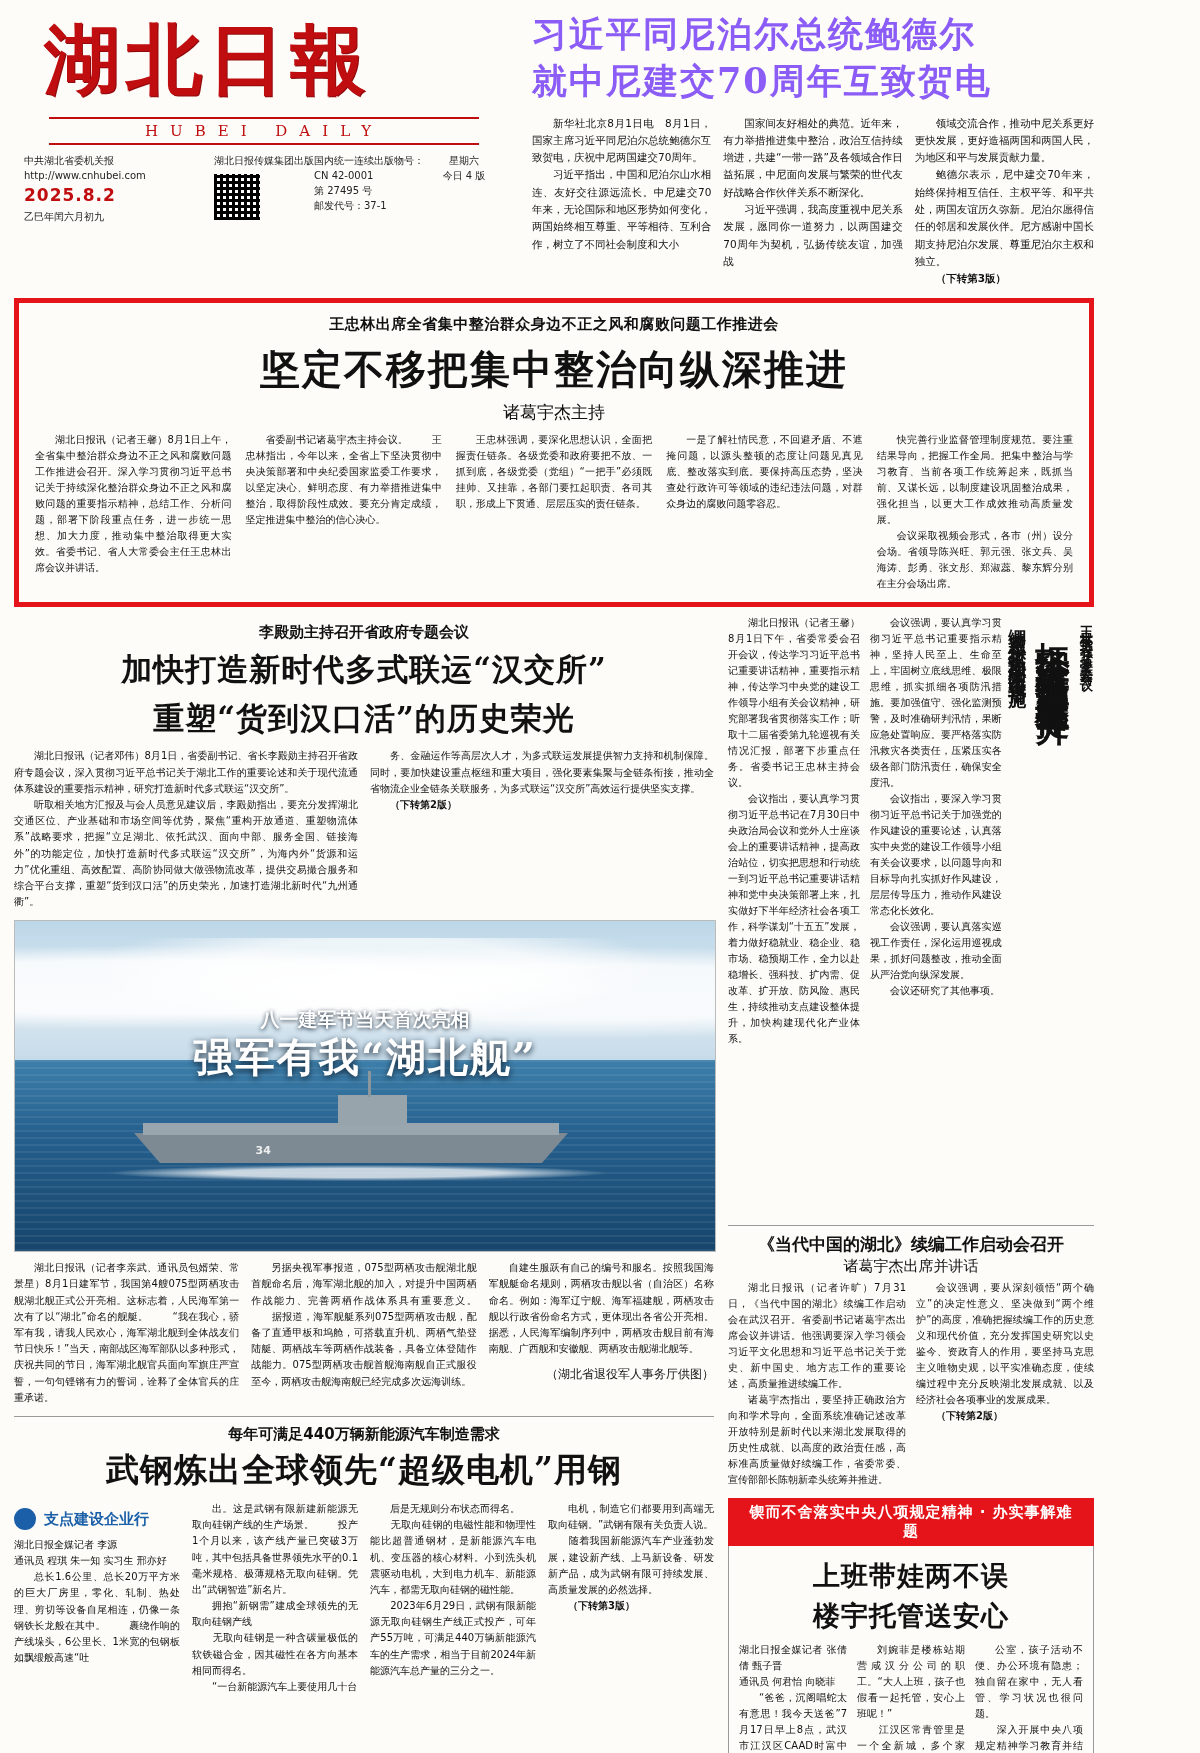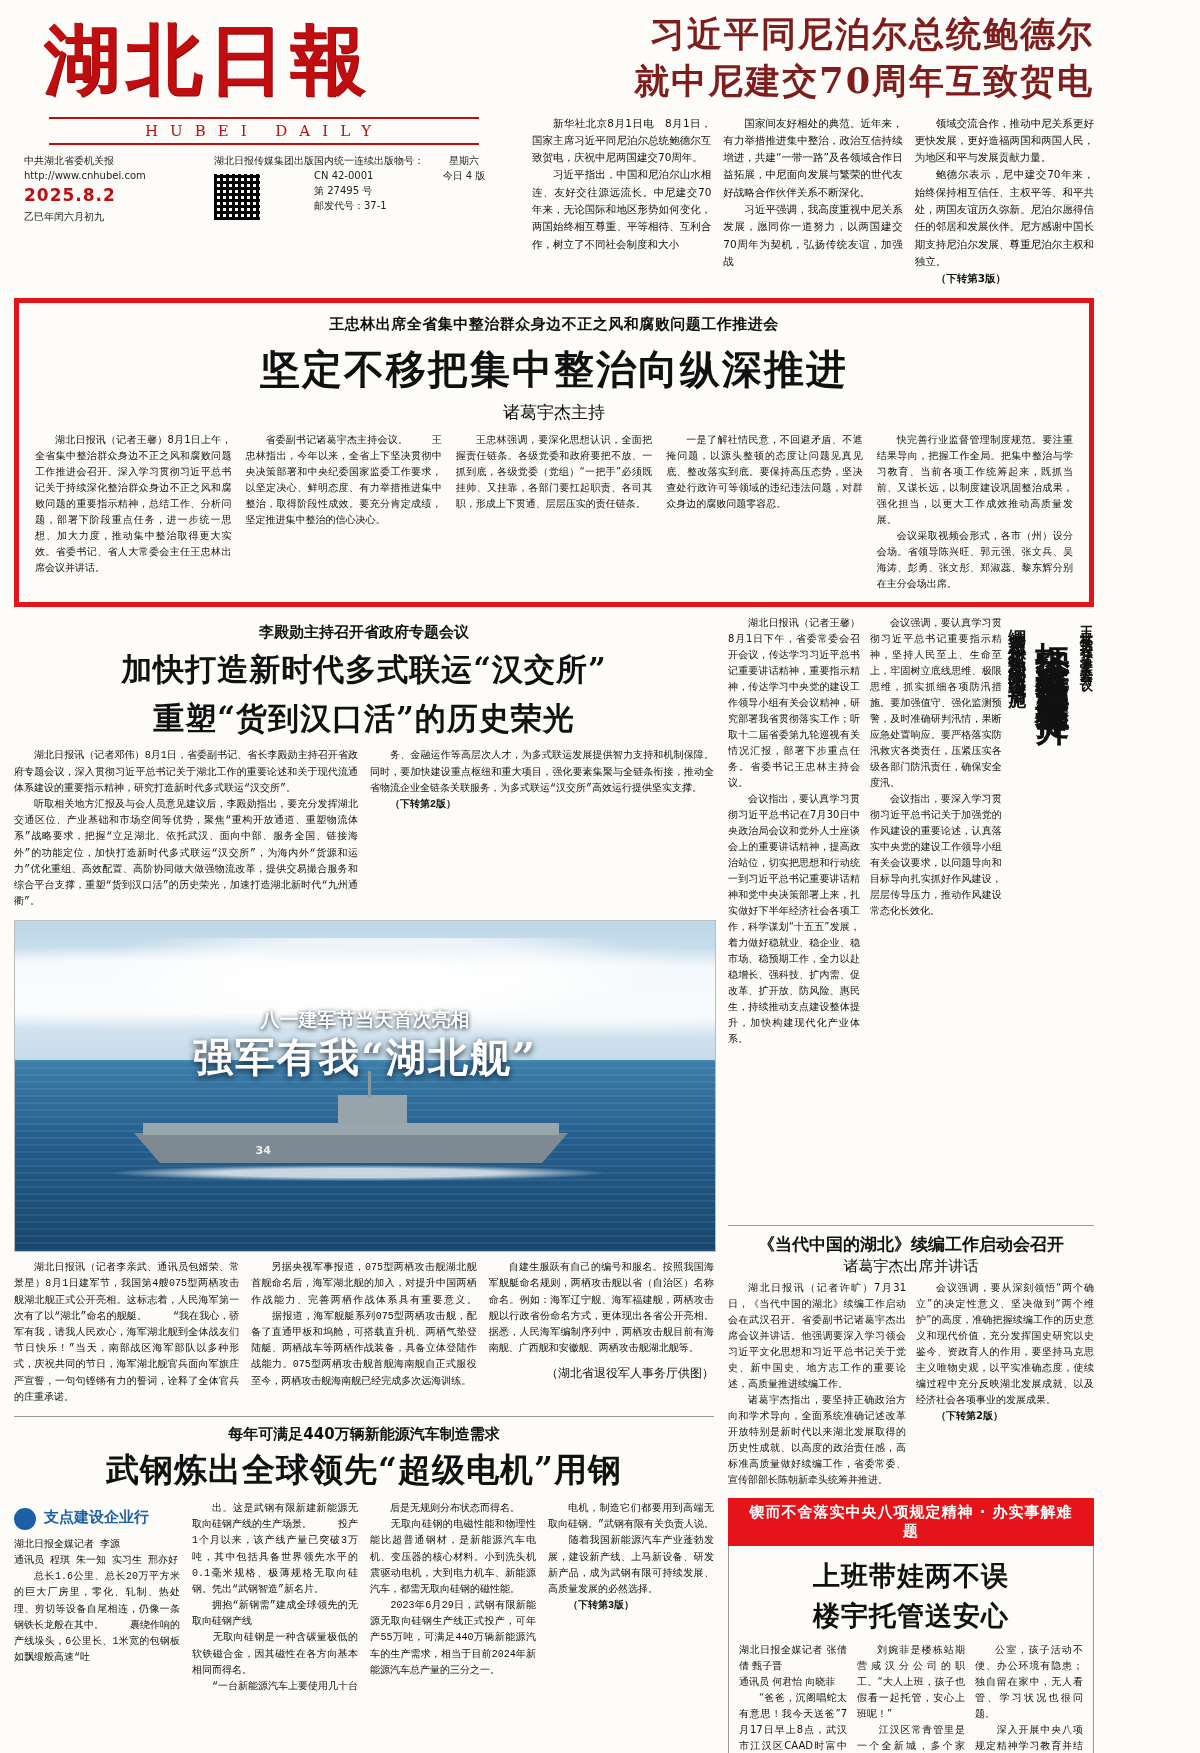--- a/index.html
+++ b/index.html
@@ -48,24 +48,24 @@
   .date-red{color:#c00d10;font-size:17px;font-weight:bold;letter-spacing:1px;}
   .qr{width:46px;height:46px;background:
       repeating-linear-gradient(90deg,#000 0 3px,#fff 3px 6px),
       repeating-linear-gradient(0deg,#000 0 3px,transparent 3px 6px);
       background-blend-mode:multiply;display:inline-block;vertical-align:middle;}
   .mast-right{flex:1;padding-left:18px;}
   .head-main{
     font-family:"DejaVu Serif", serif;
     font-weight:bold;
     font-size:35px;
-    color:#7f1d1d;
+    color:#8b5cf6;
     letter-spacing:2px;
     line-height:1.35;
-    text-align:right;
+    text-align:left;
   }
   .head-cols{display:flex;margin-top:10px;gap:12px;font-size:10.5px;line-height:1.65;text-align:justify;}
   .head-cols .col{flex:1;}
   .ind{text-indent:2em;display:block;}
 
   
   .redbox{
     border:5px solid #e4141a;
     margin-top:10px;
     padding:12px 16px 10px 16px;
@@ -83,21 +83,21 @@
   
   .body-wrap{display:flex;margin-top:8px;gap:14px;}
   .left-col{width:700px;flex:none;}
   .right-col{flex:1;}
 
   .sec-kicker{text-align:center;font-size:15px;font-weight:bold;margin-top:8px;}
   .sec-title{
     font-family:"DejaVu Serif", serif;font-weight:bold;font-size:31px;text-align:center;
     line-height:1.4;margin:6px 0 2px;letter-spacing:1px;
   }
-  .cols3{display:flex;gap:12px;font-size:10px;line-height:1.62;text-align:justify;margin-top:8px;font-family:Liberation Mono, monospace;}
+  .cols3{display:flex;gap:12px;font-size:10px;line-height:1.62;text-align:justify;margin-top:8px;}
   .cols3 .col{flex:1;}
   .jump{font-weight:bold;}
 
   hr.thin{border:none;border-top:1px solid #999;margin:10px 0 6px;}
 
   
   .photo{
     position:relative;width:100%;height:330px;margin-top:10px;border:1px solid #bbb;
     background:linear-gradient(#8fb9d8 0%,#a8cbe2 28%,#5d93bd 42%,#2f6d9e 62%,#1d5685 100%);
     overflow:hidden;
@@ -330,20 +330,22 @@
         <div class="v-text v-main">扛牢经济大省责任推动支点建设整体提升</div>
         <div class="v-text v-sub">绷紧思想之弦抓实抓细防汛各项措施</div>
         <div style="flex:1;display:flex;gap:10px;font-size:10px;line-height:1.6;text-align:justify;">
           <div style="flex:1">
             <span class="ind">湖北日报讯（记者王馨）8月1日下午，省委常委会召开会议，传达学习习近平总书记重要讲话精神，重要指示精神，传达学习中央党的建设工作领导小组有关会议精神，研究部署我省贯彻落实工作；听取十二届省委第九轮巡视有关情况汇报，部署下步重点任务。省委书记王忠林主持会议。</span>
             <span class="ind">会议指出，要认真学习贯彻习近平总书记在7月30日中央政治局会议和党外人士座谈会上的重要讲话精神，提高政治站位，切实把思想和行动统一到习近平总书记重要讲话精神和党中央决策部署上来，扎实做好下半年经济社会各项工作，科学谋划“十五五”发展，着力做好稳就业、稳企业、稳市场、稳预期工作，全力以赴稳增长、强科技、扩内需、促改革、扩开放、防风险、惠民生，持续推动支点建设整体提升，加快构建现代化产业体系。</span>
           </div>
           <div style="flex:1">
             <span class="ind">会议强调，要认真学习贯彻习近平总书记重要指示精神，坚持人民至上、生命至上，牢固树立底线思维、极限思维，抓实抓细各项防汛措施。要加强值守、强化监测预警，及时准确研判汛情，果断应急处置响应。要严格落实防汛救灾各类责任，压紧压实各级各部门防汛责任，确保安全度汛。</span>
             <span class="ind">会议指出，要深入学习贯彻习近平总书记关于加强党的作风建设的重要论述，认真落实中央党的建设工作领导小组有关会议要求，以问题导向和目标导向扎实抓好作风建设，层层传导压力，推动作风建设常态化长效化。</span>
+            <span class="ind" style="white-space:pre-line">会议强调，要认真落实巡视工作责任，深化运用巡视成果，抓好问题整改，推动全面从严治党向纵深发展。
+　　会议还研究了其他事项。</span>
           </div>
         </div>
       </div>
 
       <hr class="thin">
 
       <div>
         <div class="rt-title">《当代中国的湖北》续编工作启动会召开</div>
         <div class="rt-sub">诸葛宇杰出席并讲话</div>
         <div class="rc-cols">

